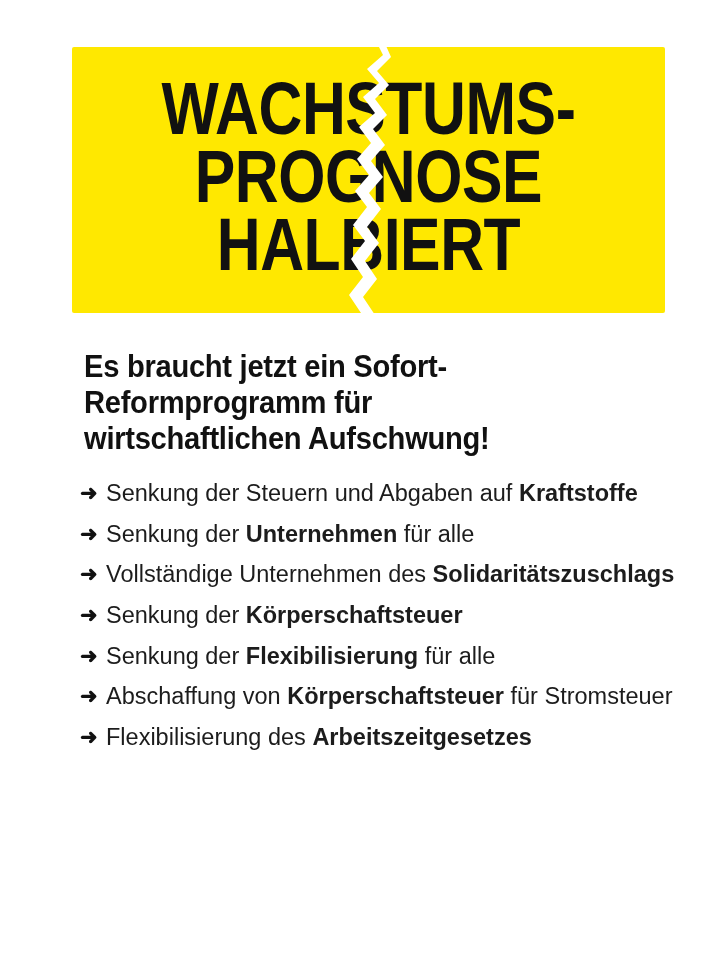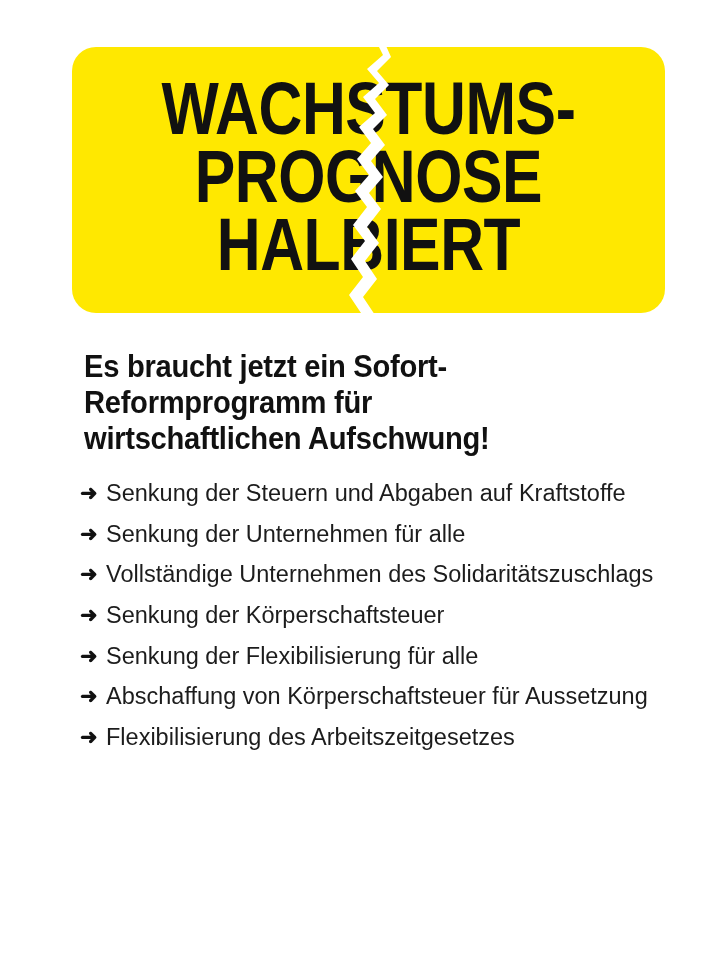--- a/index.html
+++ b/index.html
@@ -17,21 +17,21 @@
   }
 
   
   .banner-wrap {
     position: relative;
     margin: 47px 55px 0 72px;
   }
   .banner {
     position: relative;
     background: #ffe800;
-    border-radius: 24px;
+    border-radius: 2px;
     padding: 28px 30px 34px 30px;
     overflow: hidden;
   }
   .banner-line {
     font-family: "Liberation Sans", sans-serif;
     font-weight: 700;
     font-stretch: condensed;
     color: #111111;
     text-transform: uppercase;
     letter-spacing: -0.5px;
@@ -86,21 +86,21 @@
     width: 26px;
     font-size: 21px;
     line-height: 1.3;
     color: #111111;
     font-weight: 700;
   }
   .bullet .txt {
     flex: 1 1 auto;
   }
   .bullet b {
-    font-weight: 400;
+    font-weight: 700;
     margin-top: 42px;
   }
 </style>
 </head>
 <body>
 
 <div>
 
   <div class="banner-wrap">
     <div class="banner">
@@ -137,21 +137,21 @@
       <li class="bullet">
         <span class="arrow">➜</span>
         <span class="txt"><span>Senkung der </span><b>Körperschaftsteuer</b></span>
       </li>
       <li class="bullet">
         <span class="arrow">➜</span>
         <span class="txt"><span>Senkung der </span><b>Flexibilisierung</b><span> für alle</span></span>
       </li>
       <li class="bullet">
         <span class="arrow">➜</span>
-        <span class="txt"><span>Abschaffung von </span><b>Körperschaftsteuer</b><span> für Aussetzung</span></span>
+        <span class="txt"><span>Abschaffung von </span><b>Körperschaftsteuer</b><span> für Stromsteuer</span></span>
       </li>
       <li class="bullet">
         <span class="arrow">➜</span>
         <span class="txt"><span>Flexibilisierung des </span><b>Arbeitszeitgesetzes</b></span>
       </li>
     </ul>
 
 </div>
 
 </body></html>

